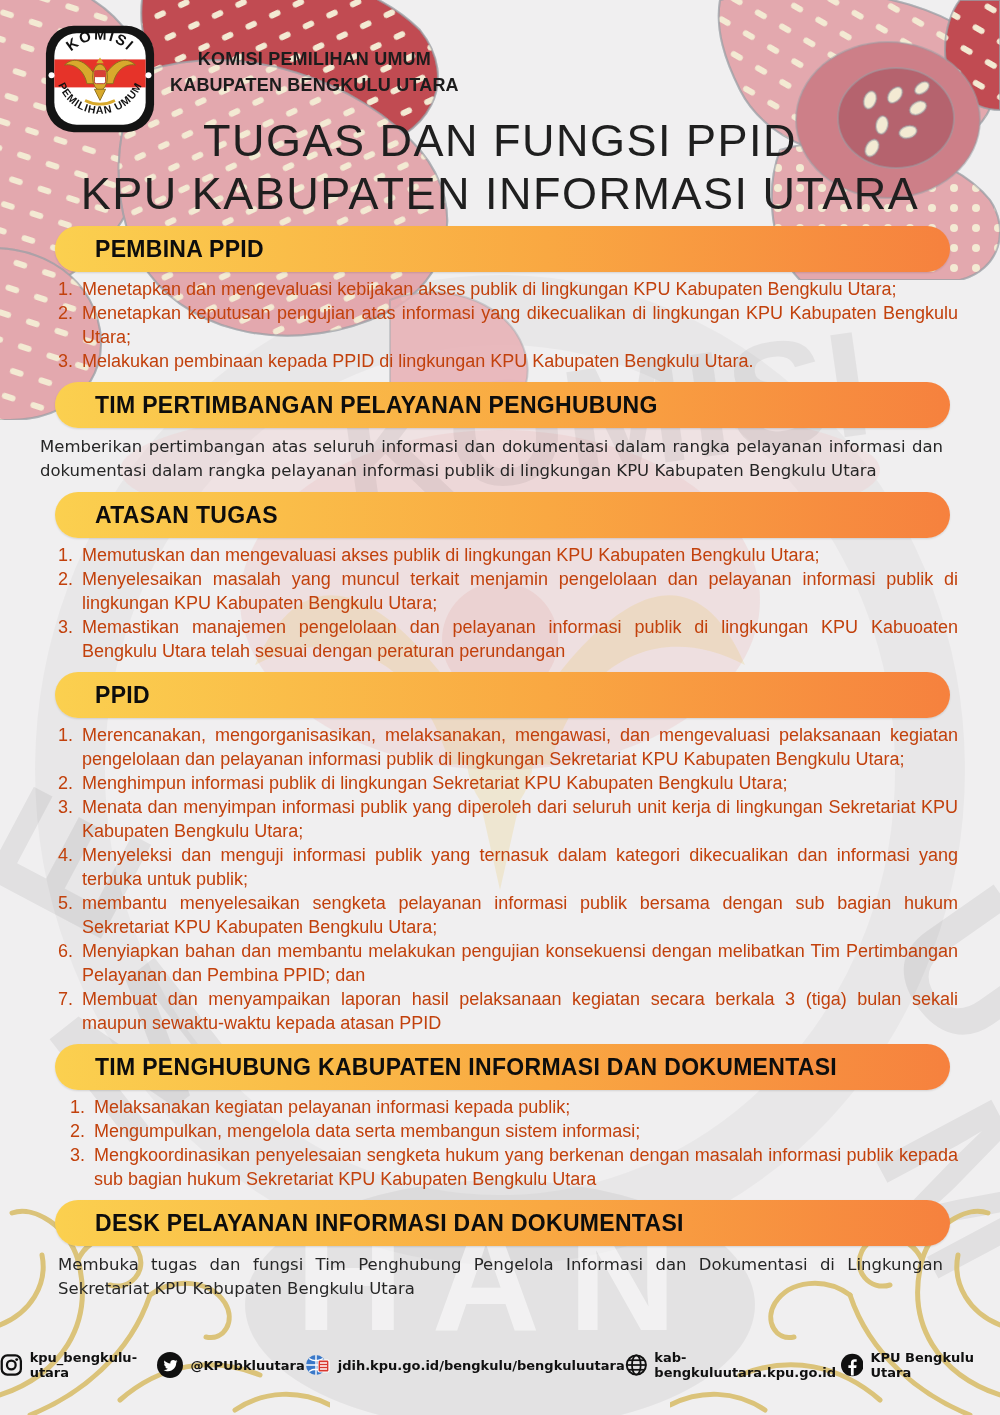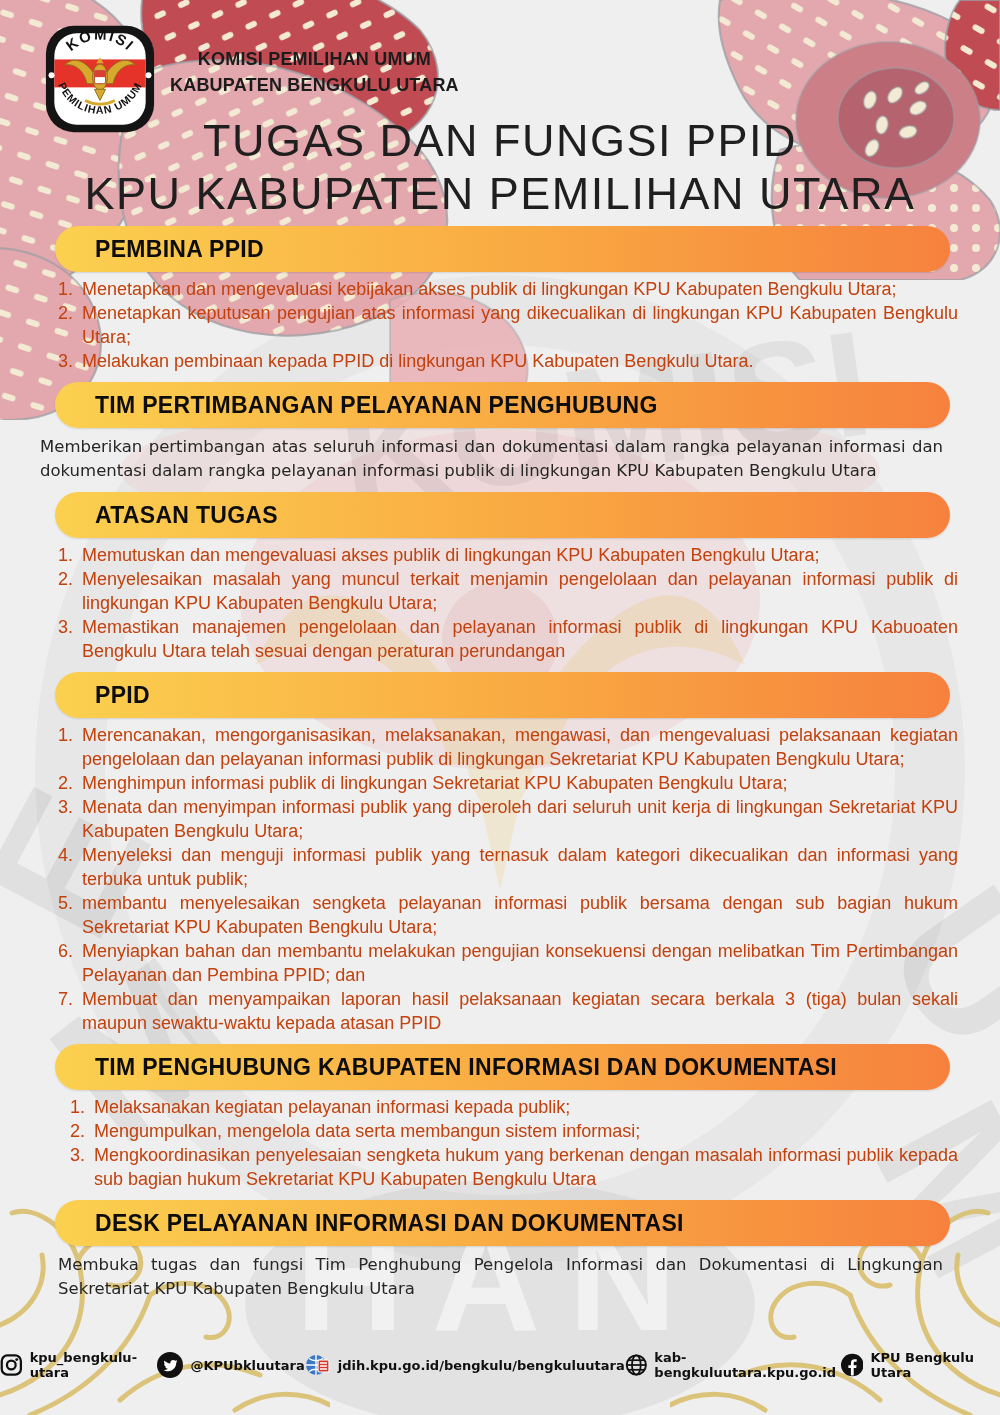--- a/index.html
+++ b/index.html
@@ -172,21 +172,21 @@
         </text>
       </svg>
       <div class="org">
         <div>KOMISI PEMILIHAN UMUM</div>
         <div>KABUPATEN BENGKULU UTARA</div>
       </div>
     </div>
 
     <div class="title">
       <div>TUGAS DAN FUNGSI PPID</div>
-      <div>KPU KABUPATEN PEMILIHAN UTARA</div>
+      <div>KPU KABUPATEN INFORMASI UTARA</div>
     </div>
 
     <section>
       <div class="banner">
         <span>PEMBINA PPID</span>
       </div>
       <ol class="items">
         <li><span>Menetapkan dan mengevaluasi kebijakan akses publik di lingkungan KPU Kabupaten Bengkulu Utara;</span></li>
         <li><span>Menetapkan keputusan pengujian atas informasi yang dikecualikan di lingkungan KPU Kabupaten Bengkulu Utara;</span></li>
         <li><span>Melakukan pembinaan kepada PPID di lingkungan KPU Kabupaten Bengkulu Utara.</span></li>

